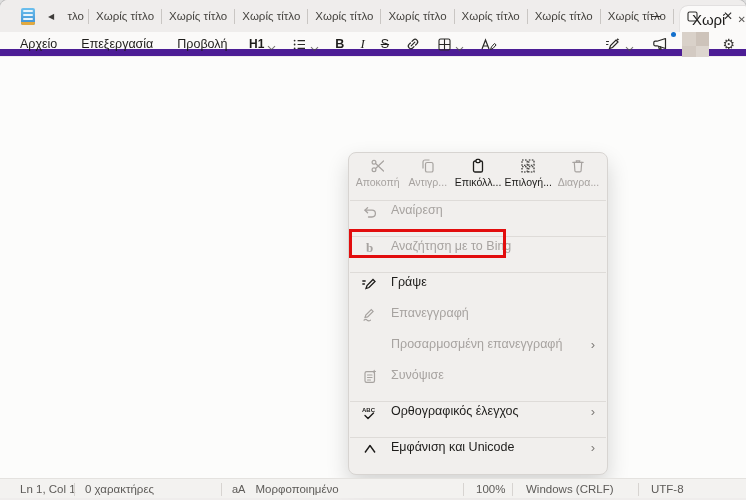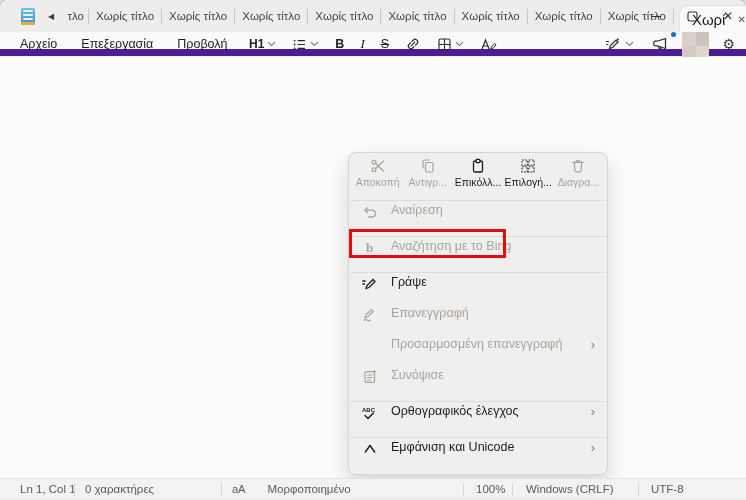--- a/index.html
+++ b/index.html
@@ -26,21 +26,21 @@
   .tab-close{font-size:10px;color:#5a5856;padding:1px 3px;border-radius:3px;}
   #caption{position:absolute;right:0;top:0;display:flex;height:32px;}
   .cap{width:36px;height:32px;display:flex;align-items:center;justify-content:center;color:#2f2e2c;}
   .cap.close-x{font-size:12px;}
   
   #menurow{position:absolute;left:0;top:32px;width:746px;height:24px;background:#fbfaf9;
            border-bottom:7px solid #4c1d95;}
   #menus{position:absolute;left:8px;top:0;height:24px;display:flex;align-items:center;}
   .menu{font-size:12.5px;color:#1e1d1b;padding:0 12px;line-height:24px;}
   #fmtbar{position:absolute;left:244px;top:0;height:24px;display:flex;align-items:center;gap:6px;}
-  .tbtn{display:flex;align-items:center;gap:3px;color:#1e1d1b;padding:2px 5px;border-radius:4px;}
+  .tbtn{display:flex;align-items:flex-end;gap:3px;color:#1e1d1b;padding:2px 5px;border-radius:4px;}
   .tbtn .t{font-size:12.5px;}
   .tbtn .h1{font-weight:700;font-size:12px;}
   .tbtn .b{font-weight:800;font-size:12.5px;}
   .tbtn .i{font-family:"Liberation Serif",serif;font-style:italic;font-size:13px;}
   .tbtn .s{font-size:12.5px;text-decoration:line-through;}
   .chev{opacity:.75}
   #rightbar{position:absolute;right:6px;top:0;height:24px;display:flex;align-items:center;gap:8px;}
   .badge-wrap{position:relative;}
   .bluedot{position:absolute;right:-2px;top:-2px;width:5px;height:5px;border-radius:50%;}
   #avatar-blur{width:27px;height:27px;margin-top:3px;display:grid;grid-template-columns:1fr 1fr;grid-template-rows:1fr 1fr;}
@@ -66,21 +66,21 @@
   .dis{color:#a7a3a0;}
   .bingb{font-weight:700;font-size:13px;font-family:"Liberation Serif",serif;}
   
   #annot{position:absolute;left:349px;top:229px;width:157px;height:29px;
     border:3px solid #e20d0d;pointer-events:none;z-index:50;}
   
   #statusbar{position:absolute;left:0;top:478px;width:746px;height:20px;background:#f3f2f0;
     border-top:1px solid #e4e2df;font-size:11.5px;color:#5d5b58;}
   .st{position:absolute;top:0;line-height:21px;white-space:nowrap;}
   .ssep{position:absolute;top:4px;width:1px;height:13px;background:#d7d4d1;}
-  .aA{font-size:11px;letter-spacing:0;margin-right:22px;color:#5d5b58;}
+  .aA{font-size:11px;letter-spacing:0;margin-right:10px;color:#5d5b58;}
 </style>
 </head>
 <body>
 
 <div id="app">
 
   <div id="titlebar">
     <div class="appicon">
         <i></i>
         <i></i>

